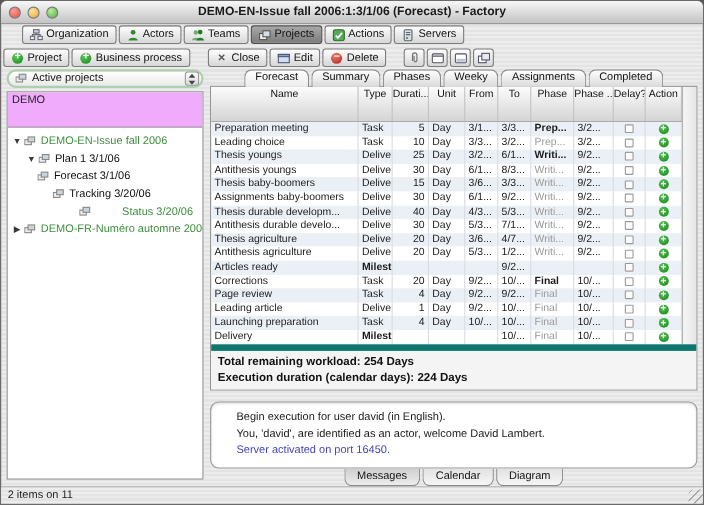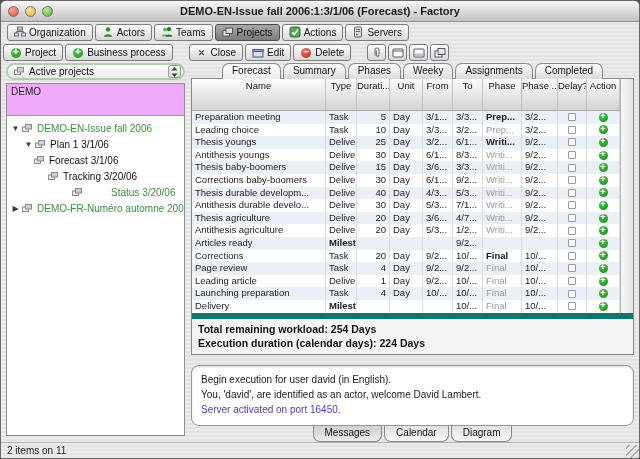--- a/index.html
+++ b/index.html
@@ -16,21 +16,21 @@
     background:linear-gradient(#f8f8f8,#d2d2d2 70%,#c4c4c4);
     border-bottom:1px solid #8f8f8f; display:flex; align-items:center;
   }
   .traffic{ display:flex; gap:6px; padding-left:7px; }
   .tl{ width:11px; height:11px; border-radius:50%; border:1px solid #777; }
   .tl.red{ background:radial-gradient(circle at 35% 30%, #ff9d96,#dd4f44); }
   .tl.yellow{ background:radial-gradient(circle at 35% 30%, #ffe39a,#e8a93a); }
   .tl.green{ background:radial-gradient(circle at 35% 30%, #b6eea0,#5cab3a); }
   .wtitle{ position:absolute; left:0; right:0; text-align:center; font-size:11px; font-weight:bold; color:#1a1a1a; }
   
-  .navbar{ position:absolute; top:21px; left:0; right:0; height:20px; padding:1px 6px; display:flex; align-items:center; }
+  .navbar{ position:absolute; top:21px; left:0; right:0; height:20px; padding:1px 19px; display:flex; align-items:flex-start; }
   .toolbar{ position:absolute; top:41px; left:0; right:0; height:21px; padding:1px 2px; display:flex; align-items:center; }
   .btn{
     display:inline-flex; align-items:center; gap:3px; height:17px; padding:0 6px;
     background:linear-gradient(#fefefe,#d7d7d7); border:1px solid #7d7d7d; border-radius:3px;
     font-size:10px; color:#111; margin-right:2px; cursor:default; white-space:nowrap;
   }
   .btn.active{ background:linear-gradient(#a8a8a8,#7c7c7c); border-color:#4d4d4d; }
   .btn.iconic{ width:19px; padding:0; justify-content:center; }
   .tgroup{ display:flex; margin-right:14px; }
   .icon{ display:inline-flex; width:12px; height:12px; align-items:center; justify-content:center; }
@@ -95,21 +95,21 @@
   .cell.dim{ color:#9a9a9a; }
   .checkbox{ width:8px; height:8px; border:1px solid #9a9a9a; border-radius:1px; background:#fdfdfd; display:inline-block; }
   .plus-sm{ width:9px; height:9px; border-radius:50%; background:radial-gradient(circle at 38% 30%, #5cc05c, #0f870f);
     color:#fff; font-size:9px; line-height:9px; font-weight:bold; text-align:center; display:inline-block; }
   .plus-sm::before{ content:"+"; position:relative; top:-0.5px; }
   .vscroll{ width:13px; border-left:1px solid #b5b5b5; background:linear-gradient(90deg,#f6f6f6,#e6e6e6); }
   .totals{ border-top:6px solid #0f766e; background:#f4f4f4; padding:3px 6px 4px; }
   .totals div{ font-size:10.5px; font-weight:bold; color:#111; line-height:14px; }
   .messages-box{
     margin-top:10px; height:84px; background:#fff; border:1px solid #979797; border-radius:8px;
-    padding:6px 9px; font-size:10px; line-height:15px; color:#1a1a1a; overflow:hidden;
+    padding:6px 23px; font-size:10px; line-height:15px; color:#1a1a1a; overflow:hidden;
     box-shadow: inset 0 1px 2px rgba(0,0,0,0.15);
   }
   .msg.blue{ color:#4444bb; }
   .bottom-tabs{ margin-top:auto; align-self:center; display:flex; height:16px; }
   .btab{
     height:16px; padding:1px 11px 0; font-size:10px; color:#111; margin:0 1px;
     border:1px solid #8a8a8a; border-top:none; border-radius:0 0 7px 7px;
     background:linear-gradient(#e2e2e2,#f6f6f6); cursor:default;
   }
   .btab.active{ background:linear-gradient(#cfcfcf,#ededed); }
@@ -457,21 +457,21 @@
                 <div class="cell dim">Writi...</div>
                 <div class="cell">9/2...</div>
                 <div class="cell center">
                   <span class="checkbox"></span>
                 </div>
                 <div class="cell center">
                   <span class="plus-sm"></span>
                 </div>
               </div>
               <div class="grid-row">
-                <div class="cell">Corrections baby-boomers</div>
+                <div class="cell">Assignments baby-boomers</div>
                 <div class="cell">Delive</div>
                 <div class="cell num">30</div>
                 <div class="cell">Day</div>
                 <div class="cell">6/1...</div>
                 <div class="cell">9/2...</div>
                 <div class="cell dim">Writi...</div>
                 <div class="cell">9/2...</div>
                 <div class="cell center">
                   <span class="checkbox"></span>
                 </div>

